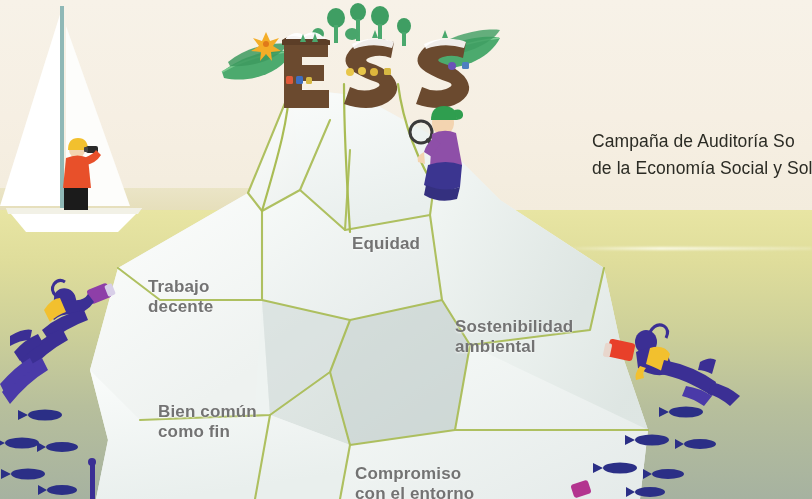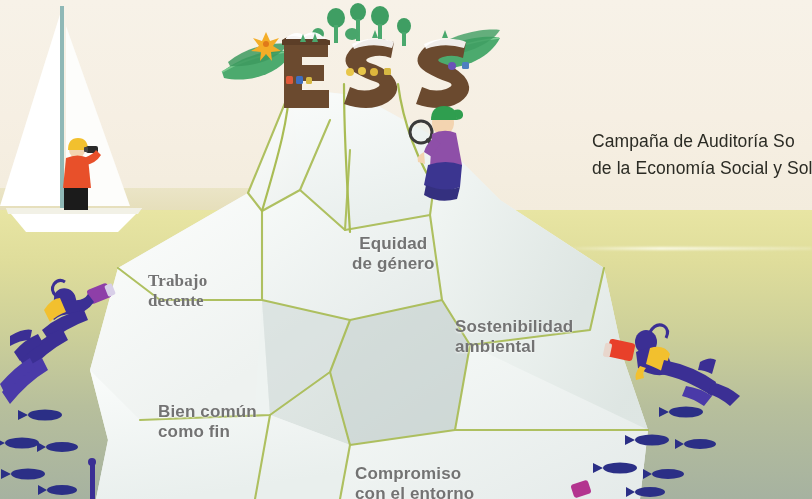--- a/index.html
+++ b/index.html
@@ -33,21 +33,21 @@
   .headline{
     position:absolute;left:592px;top:128px;width:260px;
     color:#2b2b24;font-size:17.5px;line-height:27px;font-weight:400;
     letter-spacing:.1px;white-space:nowrap;
   }
   .facet-label{
     position:absolute;color:#737373;font-weight:700;
     font-size:17px;line-height:20px;letter-spacing:.15px;
     text-shadow:0 1px 2px rgba(255,255,255,.75);
   }
-  #lbl-trabajo{left:148px;top:271px;font-family:Liberation Serif, serif;}
+  #lbl-trabajo{left:148px;top:277px;}
   #lbl-equidad{left:352px;top:234px;text-align:center;}
   #lbl-sosten{left:455px;top:317px;}
   #lbl-biencomun{left:158px;top:402px;}
   #lbl-compromiso{left:355px;top:464px;}
 </style>
 </head>
 <body>
 
 <div id="stage">
 
@@ -329,21 +329,20 @@
     <div>de la Economía Social y Solidaria 2</div>
   </div>
 
   <div class="facet-label" id="lbl-trabajo">
     <div>Trabajo</div>
     <div>decente</div>
   </div>
 
   <div class="facet-label" id="lbl-equidad">
     <div>Equidad</div>
-    <div>de género</div>
   </div>
 
   <div class="facet-label" id="lbl-sosten">
     <div>Sostenibilidad</div>
     <div>ambiental</div>
   </div>
 
   <div class="facet-label" id="lbl-biencomun">
     <div>Bien común</div>
     <div>como fin</div>

